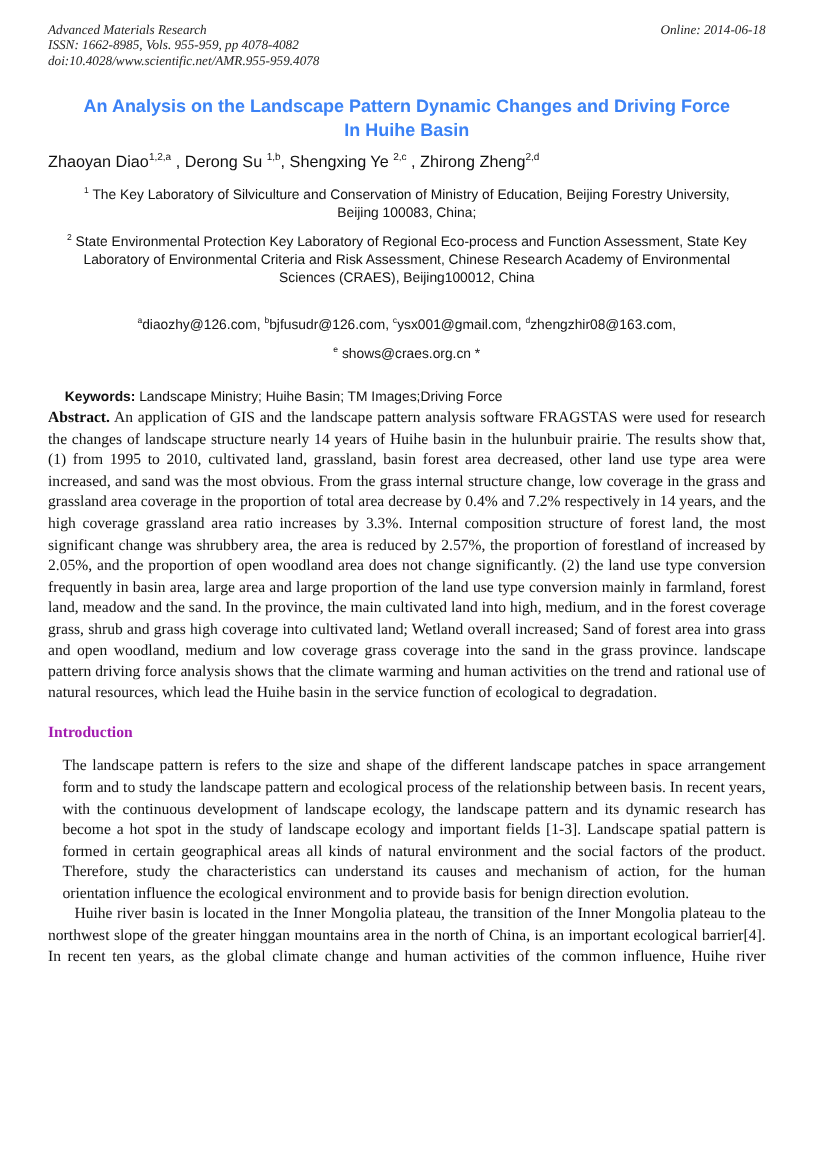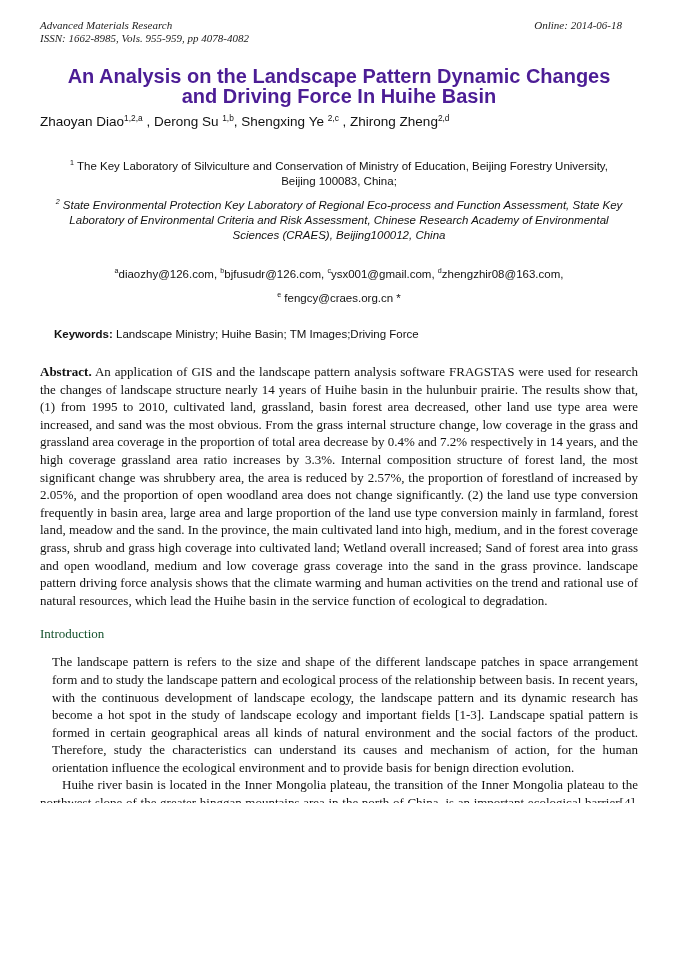--- a/index.html
+++ b/index.html
@@ -10,52 +10,52 @@
     margin: 0 auto;
     background: #ffffff;
     overflow: hidden;
     box-sizing: border-box;
     padding: 19px 40px 0 40px;
     color: #1a1a1a;
     border-radius: 12px;
   }
   
   .pub-header { position: relative; font-family: "Liberation Serif", serif; font-style: italic; font-size: 11px; line-height: 13px; color: #222; }
-  .pub-header .online { position: absolute; top: 0; right: 16px; }
+  .pub-header .online { position: absolute; top: 0; right: 0; }
   
   .title {
     margin: 21px auto 0 auto;
     max-width: 545px;
     text-align: center;
     font-family: "Liberation Sans", sans-serif;
     font-weight: bold;
-    font-size: 20px;
+    font-size: 15px;
     line-height: 20px;
-    color: #4c1d95;
+    color: #3b82f6;
   }
   .authors {
     margin: 7px auto 0 auto;
     text-align: left;
     font-family: "Liberation Sans", sans-serif;
     font-size: 13.5px;
     line-height: 18px;
     color: #111;
   }
   .authors-2 { margin-top: 6px; }
   sup { font-size: 0.62em; line-height: 0; vertical-align: super; }
   .affil {
-    margin: 28px auto 0 auto;
+    margin: 12px auto 0 auto;
     max-width: 560px;
     text-align: center;
     font-family: "Liberation Sans", sans-serif;
     font-size: 11.5px;
     line-height: 15px;
     color: #111;
   }
-  .affil-2 { margin-top: 9px; max-width: 575px; font-style: italic; }
+  .affil-2 { margin-top: 9px; max-width: 575px; }
   .emails {
     margin: 24px auto 0 auto;
     text-align: center;
     font-family: "Liberation Sans", sans-serif;
     font-size: 11.5px;
     line-height: 15px;
     color: #111;
   }
   .emails-2 { margin-top: 9px; }
   
@@ -69,61 +69,62 @@
   .keywords .lead { font-weight: bold; padding-left: 14px; }
   
   .body-par {
     margin: 0;
     font-family: "Liberation Serif", serif;
     font-size: 13px;
     line-height: 17.6px;
     text-align: justify;
     color: #111;
   }
-  .abstract { margin-top: 21px; }
+  .abstract { }
   .abstract .lead { font-weight: bold; }
   .section-heading {
     margin: 16px 0 0 0;
     font-family: "Liberation Serif", serif;
-    font-weight: normal;
+    font-weight: bold;
     font-size: 13px;
     line-height: 17px;
-    color: #14532d;
+    color: #a21caf;
   }
   .intro-p1 { margin-top: 11px; margin-left: 12px; }
   .intro-p2 { text-indent: 22px; }
   
   .footer-bar {
     position: absolute;
     left: 31px;
     top: 946px;
     width: 58px;
     height: 14px;
   }
 </style>
 </head>
 <body>
 
 <div class="page">
 
   <div class="pub-header">
     <div>Advanced Materials Research</div>
     <div>ISSN: 1662-8985, Vols. 955-959, pp 4078-4082</div>
+    <div>doi:10.4028/www.scientific.net/AMR.955-959.4078</div>
     <div class="online">Online: 2014-06-18</div>
   </div>
 
   <h1 class="title">An Analysis on the Landscape Pattern Dynamic Changes and Driving Force In Huihe Basin</h1>
 
   <div class="authors"><span>Zhaoyan Diao</span><sup>1,2,a</sup><span> , Derong Su </span><sup>1,b</sup><span>, Shengxing Ye </span><sup>2,c</sup><span> , Zhirong Zheng</span><sup>2,d</sup></div>
 
   <div class="affil"><sup>1</sup><span> The Key Laboratory of Silviculture and Conservation of Ministry of Education, Beijing Forestry University, Beijing 100083, China;</span></div>
   <div class="affil affil-2"><sup>2</sup><span> State Environmental Protection Key Laboratory of Regional Eco-process and Function Assessment, State Key Laboratory of Environmental Criteria and Risk Assessment, Chinese Research Academy of Environmental Sciences (CRAES), Beijing100012, China</span></div>
 
   <div class="emails"><sup>a</sup><span>diaozhy@126.com, </span><sup>b</sup><span>bjfusudr@126.com,  </span><sup>c</sup><span>ysx001@gmail.com, </span><sup>d</sup><span>zhengzhir08@163.com,</span></div>
-  <div class="emails emails-2"><sup>e</sup><span> fengcy@craes.org.cn *</span></div>
+  <div class="emails emails-2"><sup>e</sup><span> shows@craes.org.cn *</span></div>
 
   <p class="keywords"><span class="lead">Keywords:</span><span> Landscape Ministry; Huihe Basin; TM Images;Driving Force</span></p>
 
   <p class="body-par abstract"><span class="lead">Abstract.</span><span> An application of GIS and the landscape pattern analysis software FRAGSTAS were used for research the changes of landscape structure nearly 14 years of Huihe basin in the hulunbuir prairie. The results show that, (1) from 1995 to 2010, cultivated land, grassland, basin forest area decreased, other land use type area were increased, and sand was the most obvious. From the grass internal structure change, low coverage in the grass and grassland area coverage in the proportion of total area decrease by 0.4% and 7.2% respectively in 14 years, and the high coverage grassland area ratio increases by 3.3%. Internal composition structure of forest land, the most significant change was shrubbery area, the area is reduced by 2.57%, the proportion of forestland of increased by 2.05%, and the proportion of open woodland area does not change significantly. (2) the land use type conversion frequently in basin area, large area and large proportion of the land use type conversion mainly in farmland, forest land, meadow and the sand. In the province, the main cultivated land into high, medium, and in the forest coverage grass, shrub and grass high coverage into cultivated land; Wetland overall increased; Sand of forest area into grass and open woodland, medium and low coverage grass coverage into the sand in the grass province. landscape pattern driving force analysis shows that the climate warming and human activities on the trend and rational use of natural resources, which lead the Huihe basin in the service function of ecological to degradation.</span></p>
 
   <h2 class="section-heading">Introduction</h2>
 
   <p class="body-par intro-p1">The landscape pattern is refers to the size and shape of the different landscape patches in space arrangement form and to study the landscape pattern and ecological process of the relationship between basis. In recent years, with the continuous development of landscape ecology, the landscape pattern and its dynamic research has become a hot spot in the study of landscape ecology and important fields [1-3]. Landscape spatial pattern is formed in certain geographical areas all kinds of natural environment and the social factors of the product. Therefore, study the characteristics can understand its causes and mechanism of action, for the human orientation influence the ecological environment and to provide basis for benign direction evolution.</p>
   <p class="body-par intro-p2">Huihe river basin is located in the Inner Mongolia plateau, the transition of the Inner Mongolia plateau to the northwest slope of the greater hinggan mountains area in the north of China, is an important ecological barrier[4]. In recent ten years, as the global climate change and human activities of the common influence, Huihe river national natural protection decrease of wetland area[5], the areas of ecosystem service function is poor and bad up to 6.69%[6]. Therefore, according to the time and space changes obviously, rich biodiversity and ecological characteristics of high sensitivity, actively carry out the dynamic changes of landscape pattern research and the analysis will plays an</p>
 

